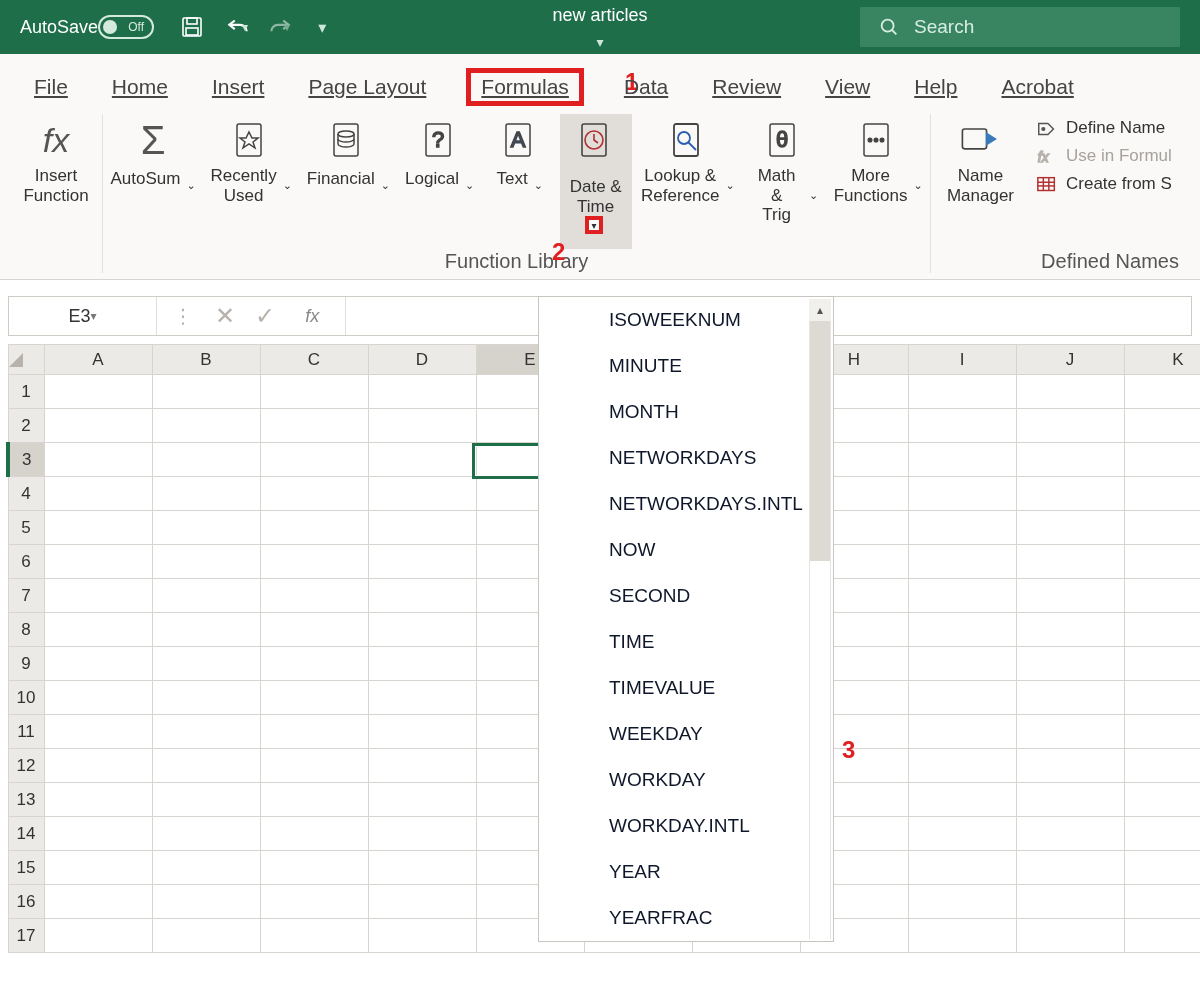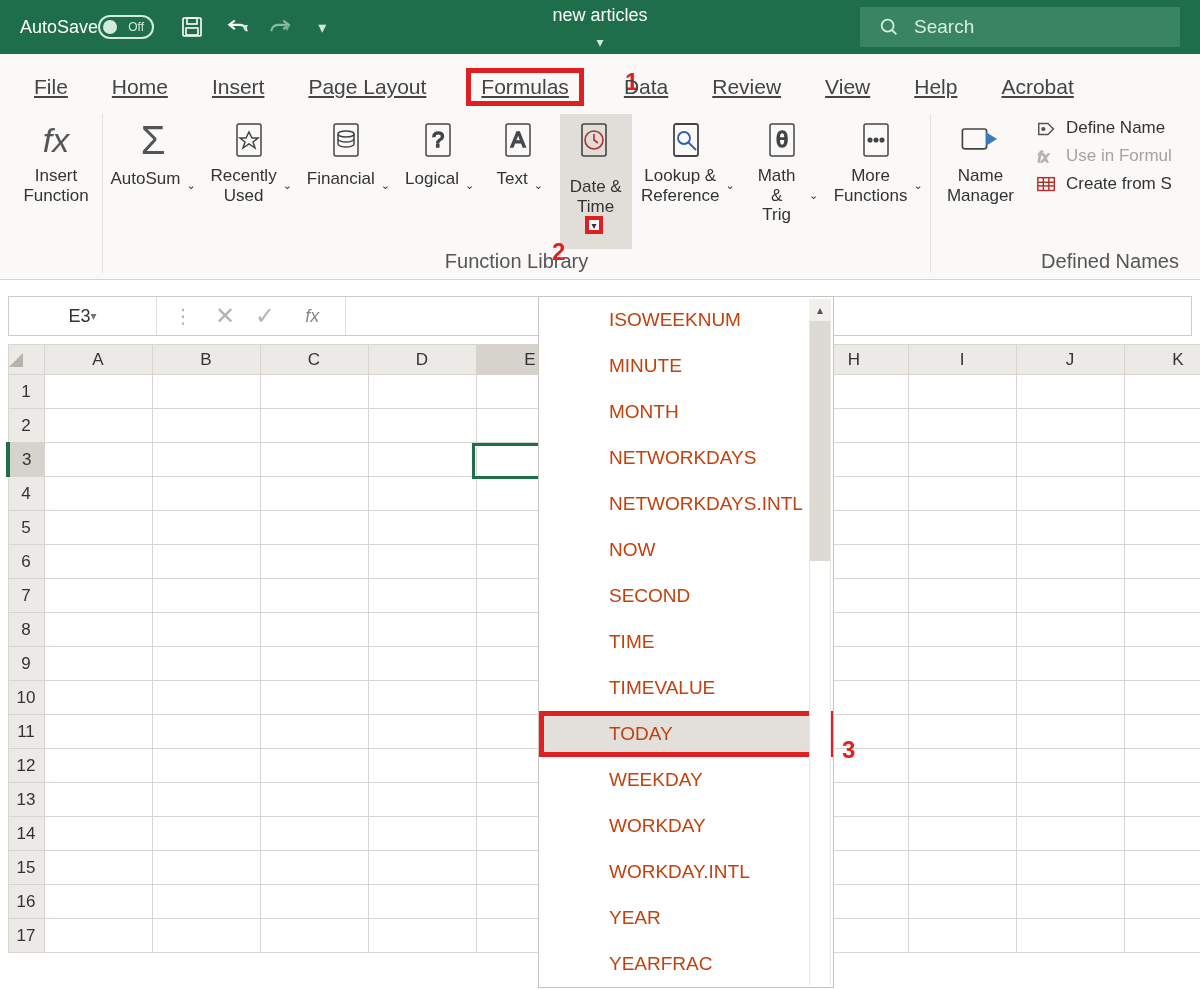--- a/index.html
+++ b/index.html
@@ -62,21 +62,21 @@
   table.sheet tbody th.sel { background:#d6d2cc; border-left:4px solid #1e6f49; }
   table.sheet tbody td { background:#fff; }
   .col-E { width:108px; }
   .col-default { width:108px; }
   .selcell-outline { position:absolute; border:3px solid #1e6f49; background:transparent; pointer-events:none; box-shadow: inset 0 0 0 1px #fff; }
   .selcell-handle { position:absolute; width:8px; height:8px; background:#1e6f49; right:-4px; bottom:-4px; }
 
   
   .ddmenu { position:absolute; left:532px; top:0px; width:296px; background:#fff; border:1px solid #c8c5bf; z-index:50; }
   .ddmenu-inner { position:relative; }
-  .dditem { padding:12px 0 12px 70px; font-size:19px; color:#c2410c; cursor:pointer; white-space:nowrap; }
+  .dditem { padding:12px 0 12px 70px; font-size:19px; color:#0f172a; cursor:pointer; white-space:nowrap; }
   .dditem.hov { background:#e3e0db; }
   .dditem.hl { border:5px solid #e02020; padding:7px 0 7px 65px; }
   .dd-scroll { position:absolute; right:2px; top:2px; width:22px; bottom:2px; display:flex; flex-direction:column; align-items:center; }
   .dd-scroll .arrow { width:22px; height:22px; display:flex; align-items:center; justify-content:center; font-size:12px; color:#555; background:#f2f0ed; }
   .dd-scroll .track { flex:1; background:#fff; width:22px; position:relative; border-left:1px solid #e8e5e0; border-right:1px solid #e8e5e0;}
   .dd-scroll .thumb { position:absolute; top:0; left:0; right:0; height:240px; background:#ddd9d3; }
 
   
   svg { display:block; }
 </style>
@@ -606,21 +606,20 @@
       <div class="ddmenu-inner" id="ddlist">
           <div class="dditem">ISOWEEKNUM</div>
           <div class="dditem">MINUTE</div>
           <div class="dditem">MONTH</div>
           <div class="dditem">NETWORKDAYS</div>
           <div class="dditem">NETWORKDAYS.INTL</div>
           <div class="dditem">NOW</div>
           <div class="dditem">SECOND</div>
           <div class="dditem">TIME</div>
           <div class="dditem">TIMEVALUE</div>
-          <div class="dditem hl hov">TODAY</div>
           <div class="dditem">WEEKDAY</div>
           <div class="dditem">WORKDAY</div>
           <div class="dditem">WORKDAY.INTL</div>
           <div class="dditem">YEAR</div>
           <div class="dditem">YEARFRAC</div>
         </div>
       <div class="dd-scroll">
         <div class="arrow">▴</div>
         <div class="track">
             <div class="thumb"></div>

